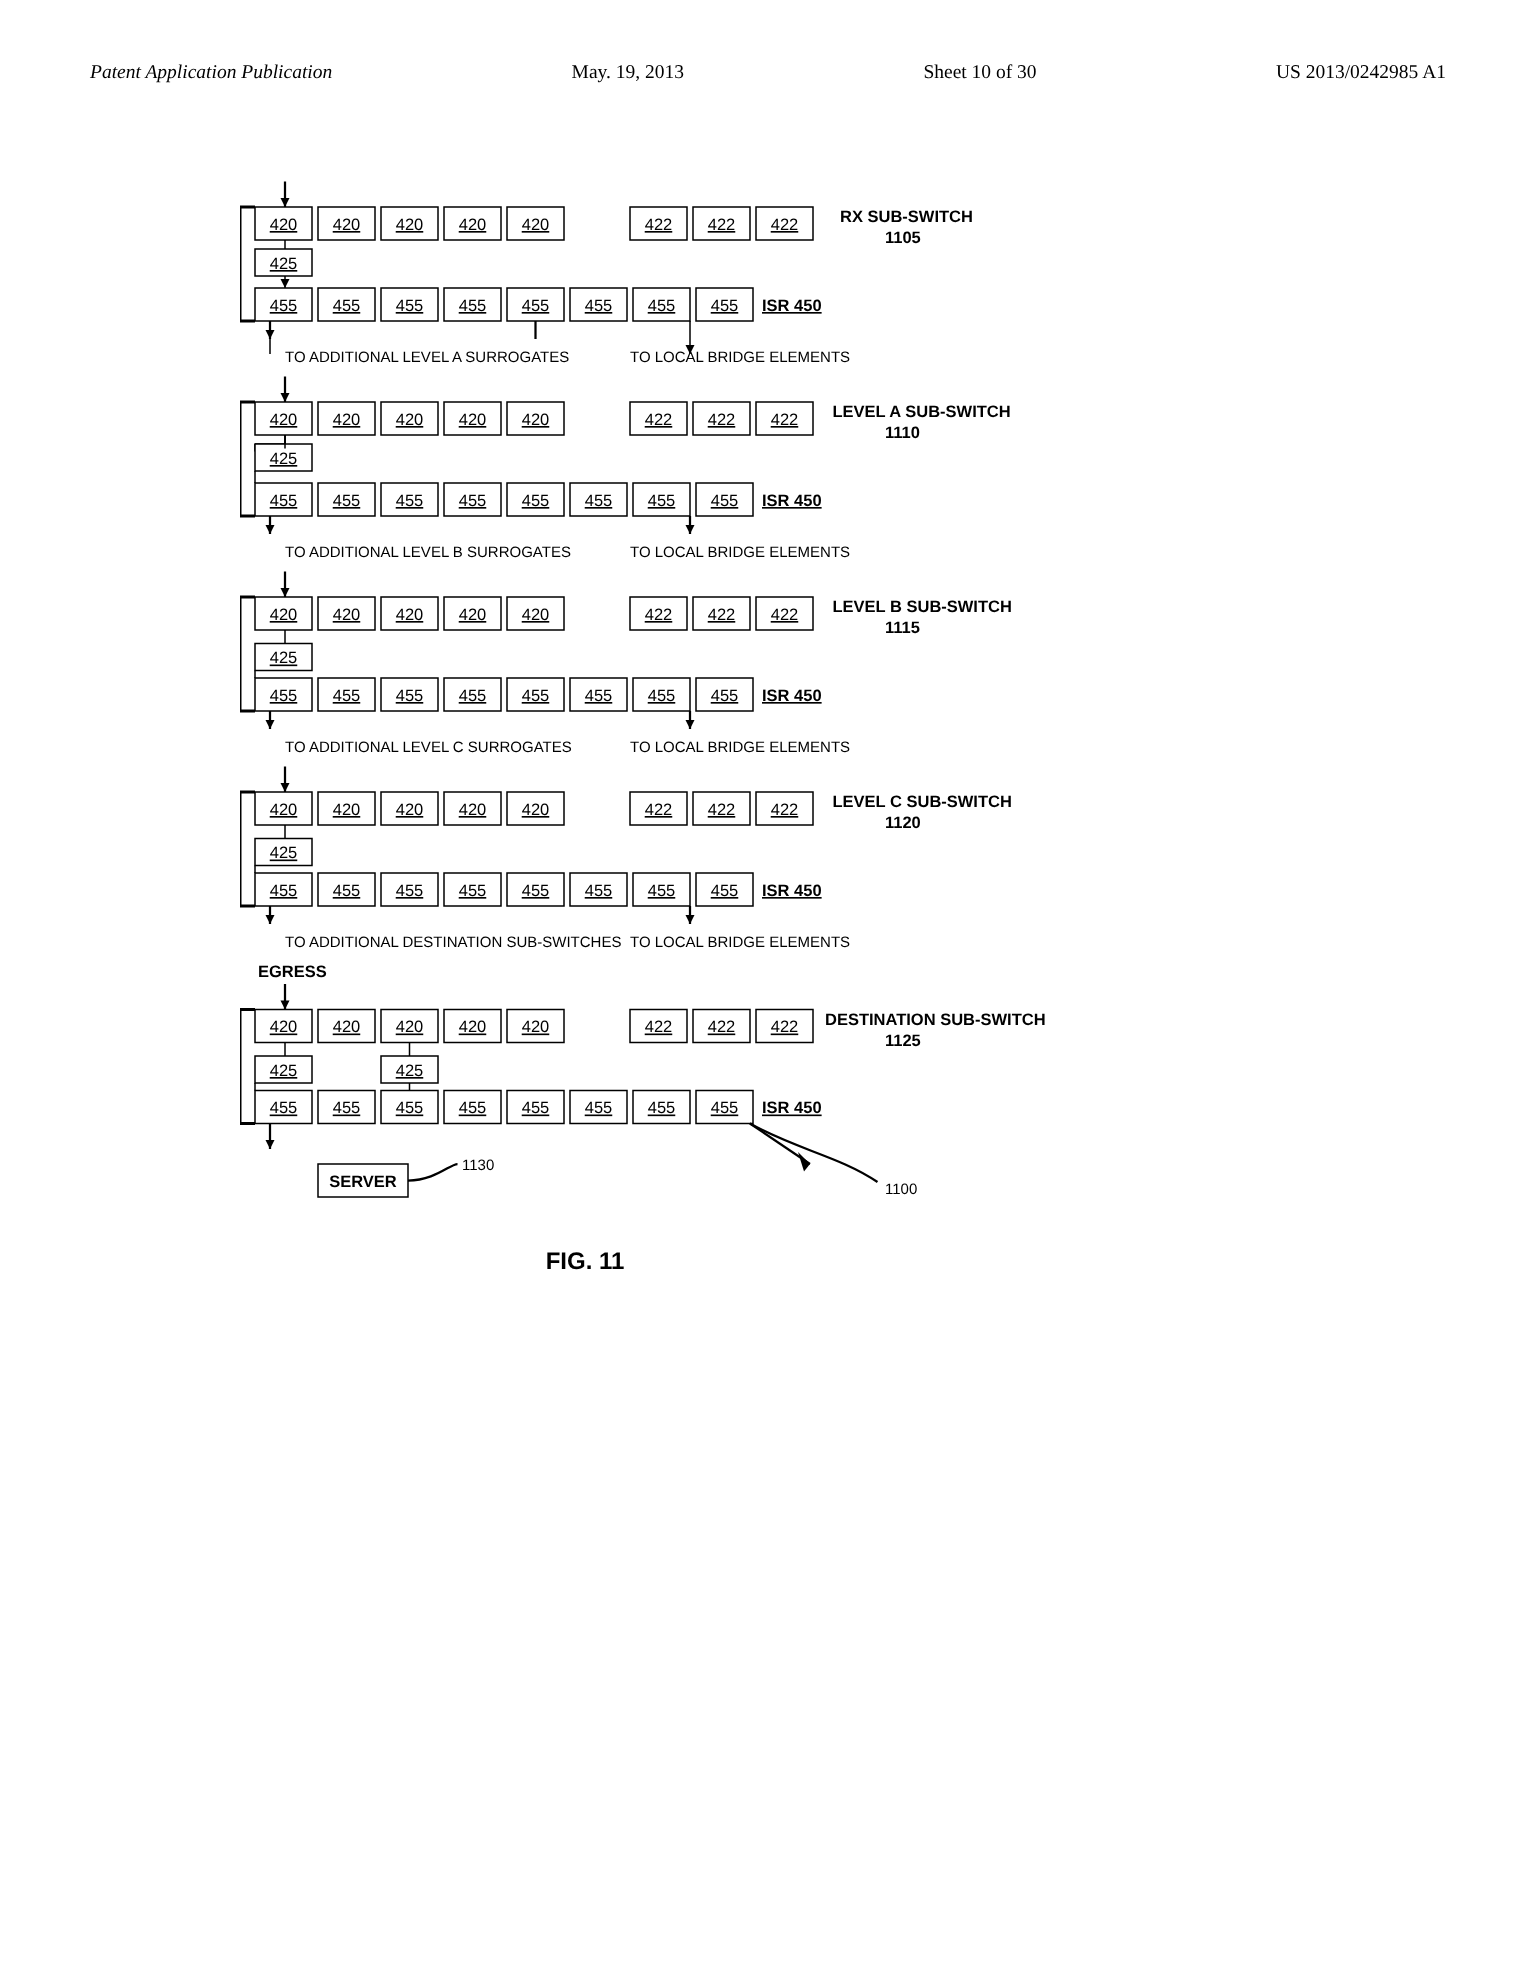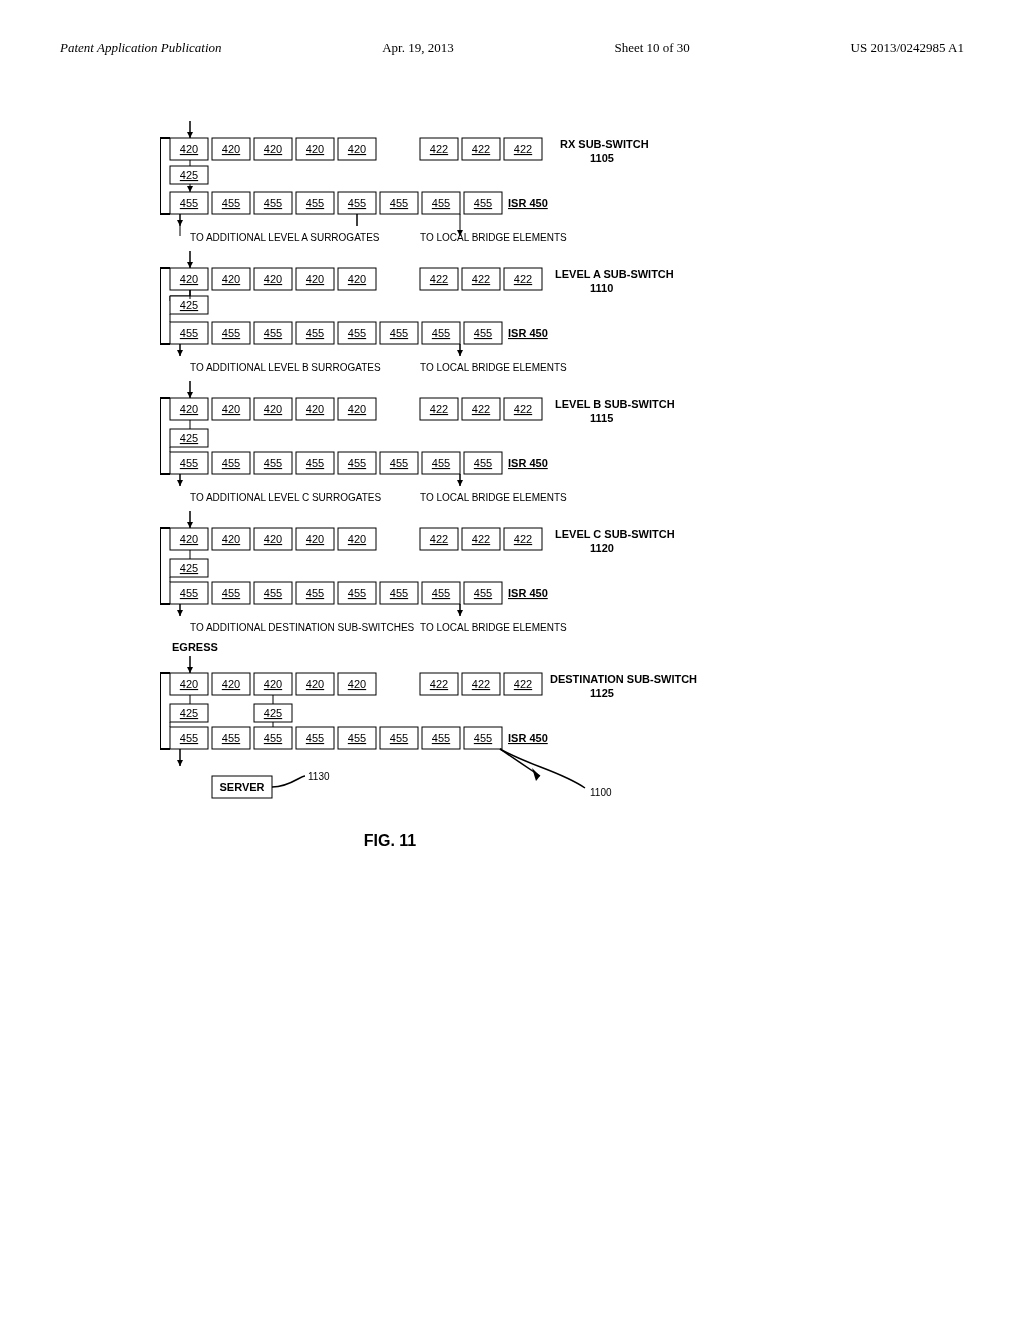--- a/index.html
+++ b/index.html
@@ -38,21 +38,21 @@
       left: 100px;
     }
   </style>
 </head>
 <body>
 
 <div class="page">
 
   <div class="header">
     <span class="header-left">Patent Application Publication</span>
-    <span class="header-center">Apr. 19, 2013</span>
+    <span class="header-center">May. 19, 2013</span>
     <span class="header-center">Sheet 10 of 30</span>
     <span class="header-right">US 2013/0242985 A1</span>
   </div>
 
   <div class="diagram-area">
     <svg width="800" height="1100" viewBox="0 0 800 1100">
       <style>
         text { font-family: Arial, sans-serif; }
         .box-text { font-size: 11px; text-decoration: underline; }
         .label-bold { font-size: 11px; font-weight: bold; }

